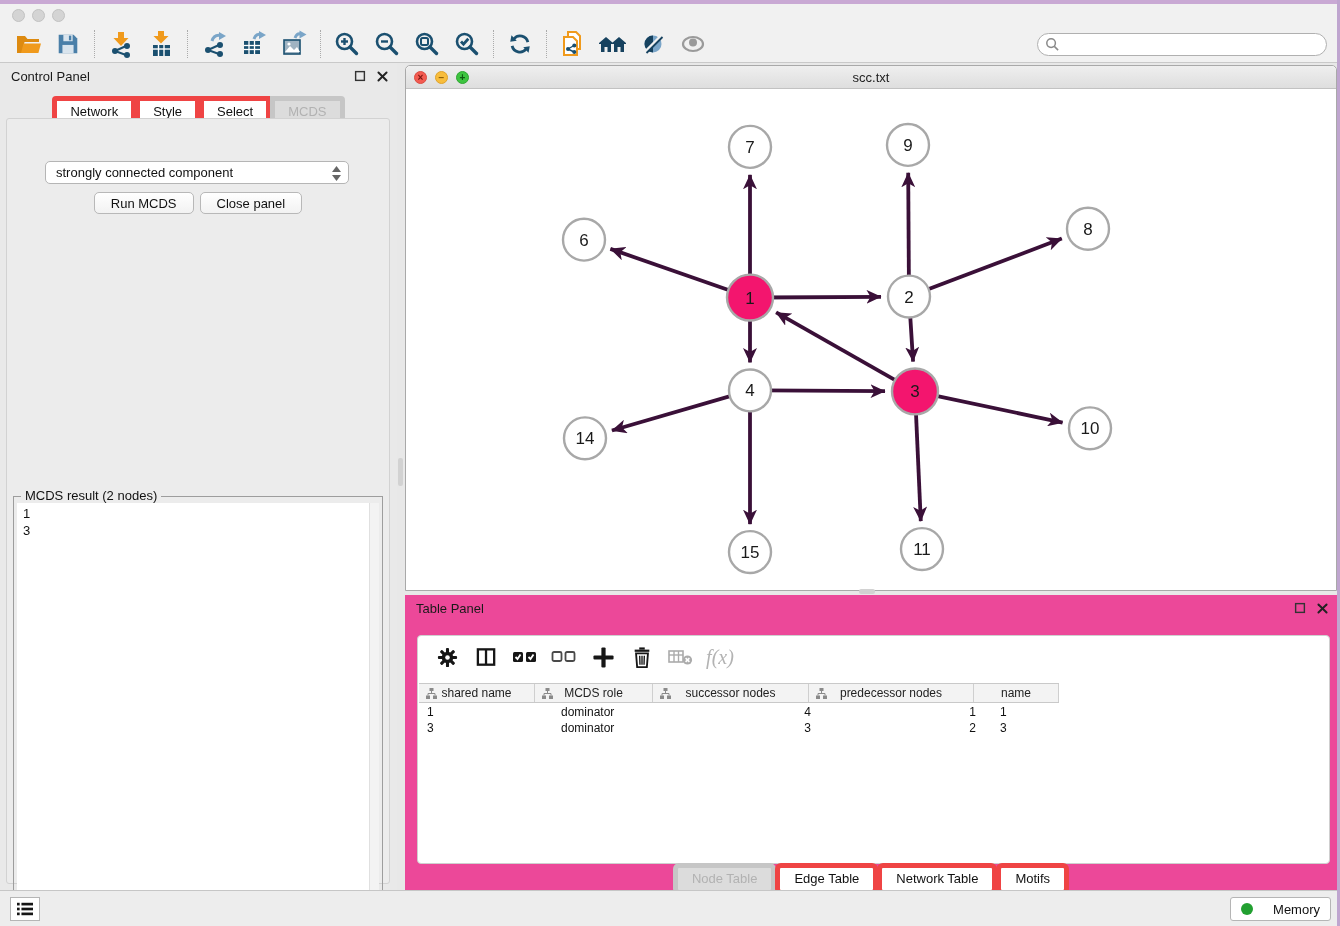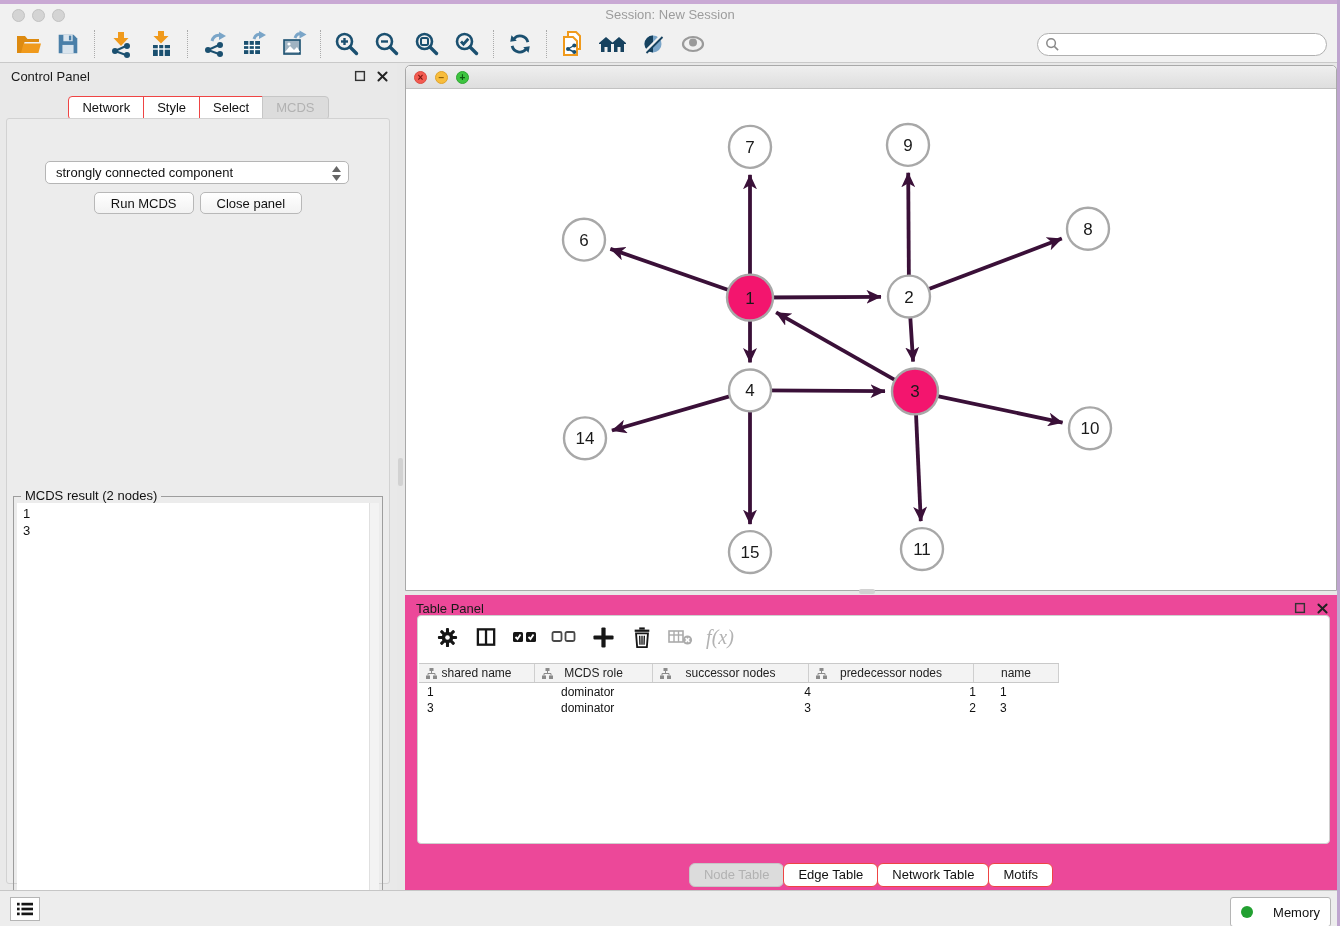--- a/index.html
+++ b/index.html
@@ -22,21 +22,21 @@
   .searchbox { position:absolute; right:13px; top:7px; width:290px; height:23px; background:#fff; border:1px solid #b0b0b0; border-radius:12px; display:flex; align-items:center; padding-left:7px; }
   .searchbox input { border:none; outline:none; flex:1; height:18px; font-size:12px; background:transparent; margin-left:5px; }
 
   
   .panel-head-icons { position:absolute; right:8px; top:6px; display:flex; gap:9px; align-items:center; }
   .panel-title { position:absolute; left:11px; top:6px; font-size:13px; color:#1a1a1a; }
 
   
   .control-panel { position:absolute; left:0; top:63px; width:397px; height:827px; background:#e9e9e9; }
   .cp-tabs { position:absolute; left:0; right:0; top:33px; display:flex; justify-content:center; }
-  .tab { font-size:13px; padding:3px 13px 4px; background:#fff; border:1px solid #ef4444; margin-left:-1px; color:#111; white-space:nowrap; }
+  .tab { font-size:13px; padding:3px 13px 4px; background:#fff; border:5px solid #ef4444; margin-left:-1px; color:#111; white-space:nowrap; }
   .tab:first-child { border-radius:4px 0 0 4px; margin-left:0; }
   .tab:last-child { border-radius:0 4px 4px 0; }
   .tab.active { background:#dcdcdc; color:#b2b2b2; border-color:#c6c6c6; }
   .cp-content { position:absolute; left:6px; right:7px; top:55px; bottom:6px; background:#ececec; border:1px solid #d2d2d2; border-radius:3px; }
   .opt-label { position:absolute; left:0; right:0; top:20px; text-align:center; font-size:13px; color:#111; }
   .dropdown { position:absolute; left:38px; right:40px; top:42px; height:23px; background:#fff; border:1px solid #b5b5b5; border-radius:5px; display:flex; align-items:center; padding:0 22px 0 10px; font-size:13px; color:#111; }
   .dropdown .stepper { position:absolute; right:6px; top:3px; }
   .btn-row { position:absolute; left:0; right:0; top:73px; display:flex; justify-content:center; gap:6px; }
   .mac-btn { height:22px; padding:0 16px; font-size:13px; color:#111; background:linear-gradient(#ffffff,#f2f2f2); border:1px solid #b8b8b8; border-radius:5px; display:flex; align-items:center; }
   .result-group { position:absolute; left:6px; right:6px; top:377px; height:436px; border:1px solid #9d9d9d; }
@@ -54,54 +54,53 @@
   .traffic.red { background:#f35b51; border:1px solid #d94c42; color:#7a1511; }
   .traffic.yellow { background:#f8bd3c; border:1px solid #dfa32b; color:#8a5d07; }
   .traffic.green { background:#3dc440; border:1px solid #2ea631; color:#0f5a12; }
   .traffic span { font-weight:bold; font-size:10px; transform:translateY(-0.5px); }
 
   .v-splitter { position:absolute; left:398px; top:458px; width:5px; height:28px; background:#d2d2d2; border-radius:2px; }
   .h-splitter { position:absolute; left:859px; top:589px; width:16px; height:5px; background:#d2d2d2; border-radius:2px; }
 
   
   .table-panel { position:absolute; left:405px; top:595px; width:932px; height:295px; background:#ec4899; }
-  .tp-inner { position:absolute; left:12px; right:7px; top:20px; height:229px; background:#fff; border:1px solid #cfcfcf; border-radius:4px; }
+  .tp-inner { position:absolute; left:12px; right:7px; top:40px; height:229px; background:#fff; border:1px solid #cfcfcf; border-radius:4px; }
   .tp-toolbar { position:absolute; left:14px; top:5px; height:32px; display:flex; align-items:center; gap:9px; }
   .tp-tool { width:30px; height:28px; display:flex; align-items:center; justify-content:center; }
   .fx { font-family:"Liberation Serif", serif; font-style:italic; font-size:20px; color:#b3b3b3; }
   .tbl-head { position:absolute; left:1px; top:47px; height:20px; display:flex; background:#f3f3f3; border-top:1px solid #c9c9c9; border-bottom:1px solid #c9c9c9; }
   .th-cell { position:relative; display:flex; align-items:center; justify-content:center; font-size:12px; color:#222; border-right:1px solid #cfcfcf; }
   .th-cell .treeicon { position:absolute; left:7px; top:4px; }
   .tbl-body { position:absolute; left:1px; top:68px; right:1px; }
   .tbl-row { display:flex; height:16px; }
   .td-cell { font-size:12px; color:#111; display:flex; align-items:center; }
   .td-cell.left { justify-content:flex-start; padding-left:8px; }
   .td-cell.right { justify-content:flex-end; padding-right:16px; }
   .tp-tabs { position:absolute; left:0; right:0; top:268px; display:flex; justify-content:center; }
   .tp-tabs .tab { padding:3px 14px 4px;border-radius:6px; }
 
   
   .statusbar { position:absolute; left:0; top:890px; width:100%; height:36px; background:#ededed; border-top:1px solid #c6c6c6; }
   .list-btn { position:absolute; left:10px; top:6px; width:30px; height:24px; background:#fff; border:1px solid #b5b5b5; display:flex; align-items:center; justify-content:center; }
-  .memory-btn { position:absolute; right:9px; top:6px; height:30px; padding:0 10px; background:#fff; border:1px solid #b5b5b5; border-radius:3px; display:flex; align-items:center; gap:20px; font-size:13px; color:#111; }
+  .memory-btn { position:absolute; right:9px; top:6px; height:24px; padding:0 10px; background:#fff; border:1px solid #b5b5b5; border-radius:3px; display:flex; align-items:center; gap:20px; font-size:13px; color:#111; }
   .memory-dot { width:12px; height:12px; border-radius:50%; background:#22a031; }
 </style>
 </head>
 <body>
 
 <div class="app">
 
   <div class="strip-top"></div>
   <div class="strip-right"></div>
 
   <div class="titlebar">
     <div class="traffic inactive" style="left:12px"></div>
     <div class="traffic inactive" style="left:32px"></div>
     <div class="traffic inactive" style="left:52px"></div>
-    <div class="win-title">Session: New Session</div>
   </div>
 
   <div class="toolbar">
     <div class="tb-btn">
       <svg width="28" height="28" viewBox="0 0 28 28">
           <path d="M3 6h8l2.5 3H25v3H10.5L8 23H3z" fill="#dd8a10"></path>
           <path d="M9.5 13.5H27l-2.6 9.5H7z" fill="#f09a1c"></path>
         </svg>
     </div>
     <div class="tb-btn">
@@ -306,20 +305,21 @@
     <div class="net-titlebar">
       <div class="traffic red" style="left:8px;top:5px">
           <span>×</span>
         </div>
       <div class="traffic yellow" style="left:29px;top:5px">
           <span>−</span>
         </div>
       <div class="traffic green" style="left:50px;top:5px">
           <span>+</span>
         </div>
+      <div class="net-title">scc.txt</div>
     </div>
     <div class="net-canvas">
       <svg id="graph-svg" viewBox="0 0 930 502" preserveAspectRatio="none">
           <defs>
             <marker id="arw" markerUnits="userSpaceOnUse" markerWidth="17" markerHeight="14" refX="14.5" refY="7" orient="auto">
               <path d="M0,0 L15,7 L0,14 L4,7 Z" fill="#3a1038"></path>
             </marker>
           </defs>
           <line x1="344" y1="209" x2="344.0" y2="86.0" stroke="#3a1038" stroke-width="3.8" marker-end="url(#arw)"></line>
           <line x1="344" y1="209" x2="204.4" y2="160.2" stroke="#3a1038" stroke-width="3.8" marker-end="url(#arw)"></line>

